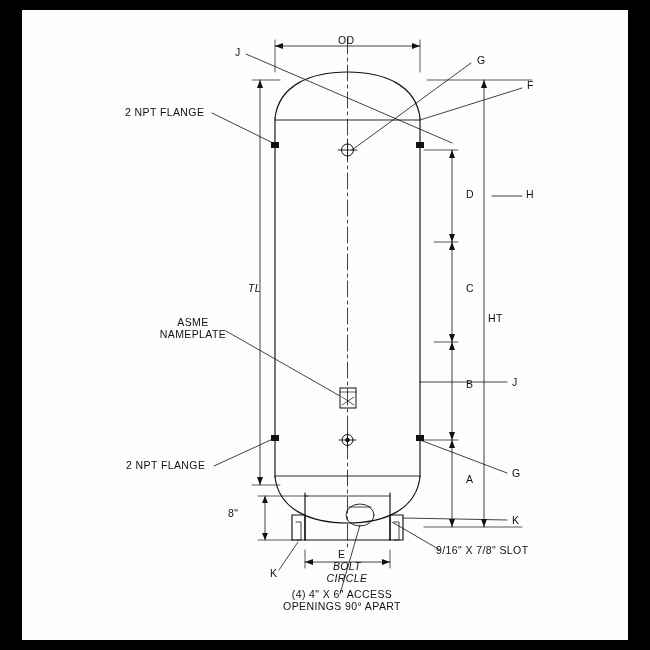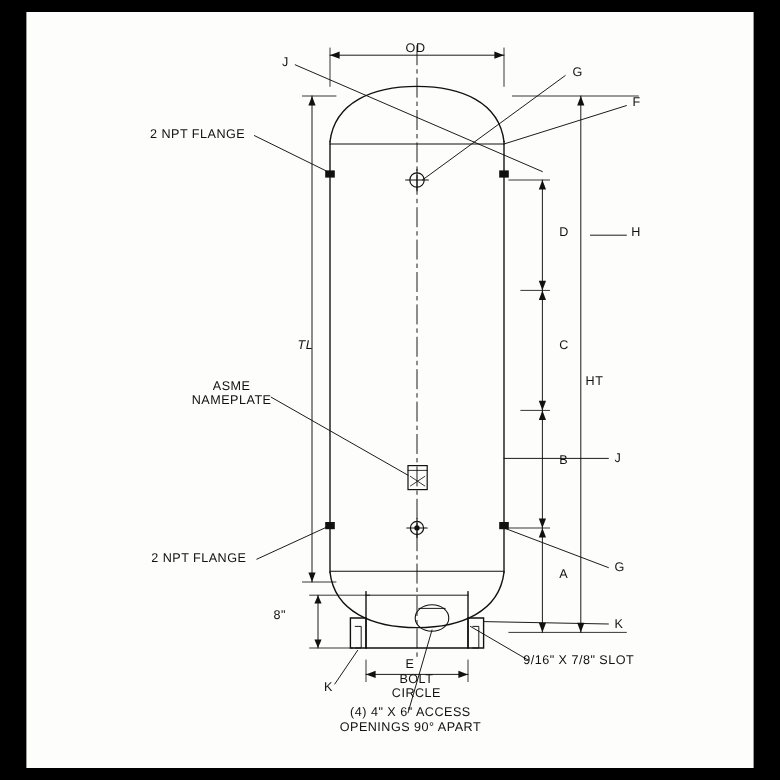--- a/index.html
+++ b/index.html
@@ -156,19 +156,19 @@
     <div class="lbl" style="left:316px;top:538px;">E</div>
 
     <div class="lbl" style="left:226px;top:272px;font-style:italic;">TL</div>
     <div class="lbl" style="left:466px;top:288px;margin-top:14px;">HT</div>
     <div class="lbl" style="left:103px;top:96px;">2 NPT FLANGE</div>
     <div class="lbl" style="left:104px;top:449px;">2 NPT FLANGE</div>
     <div class="lbl ctr" style="left:131px;top:306px;width:80px;">ASME
 NAMEPLATE</div>
     <div class="lbl" style="left:206px;top:497px;">8"</div>
     <div class="lbl" style="left:414px;top:534px;">9/16" X 7/8" SLOT</div>
-    <div class="lbl ctr" style="left:296px;top:550px;width:58px;">BOLT
+    <div class="lbl ctr" style="left:296px;top:550px;width:58px;font-style:italic;">BOLT
 CIRCLE</div>
     <div class="lbl ctr" style="left:234px;top:578px;width:172px;">(4) 4" X 6" ACCESS
 OPENINGS 90° APART</div>
 
   </div>
 </div>
 
 </body></html>

